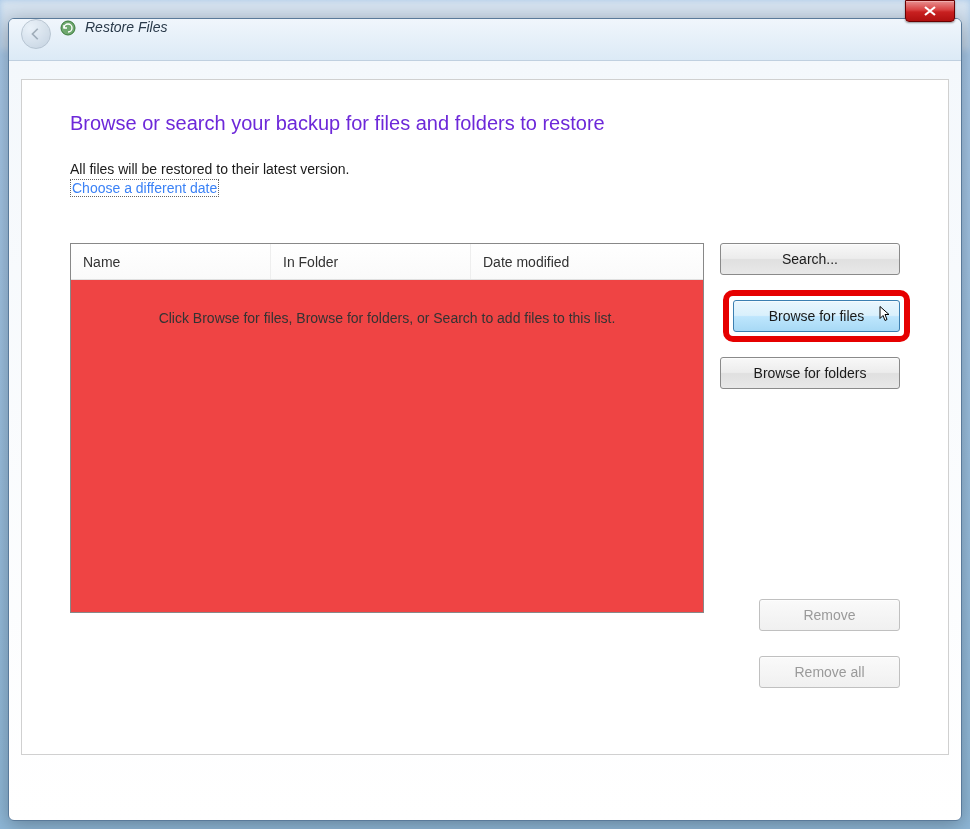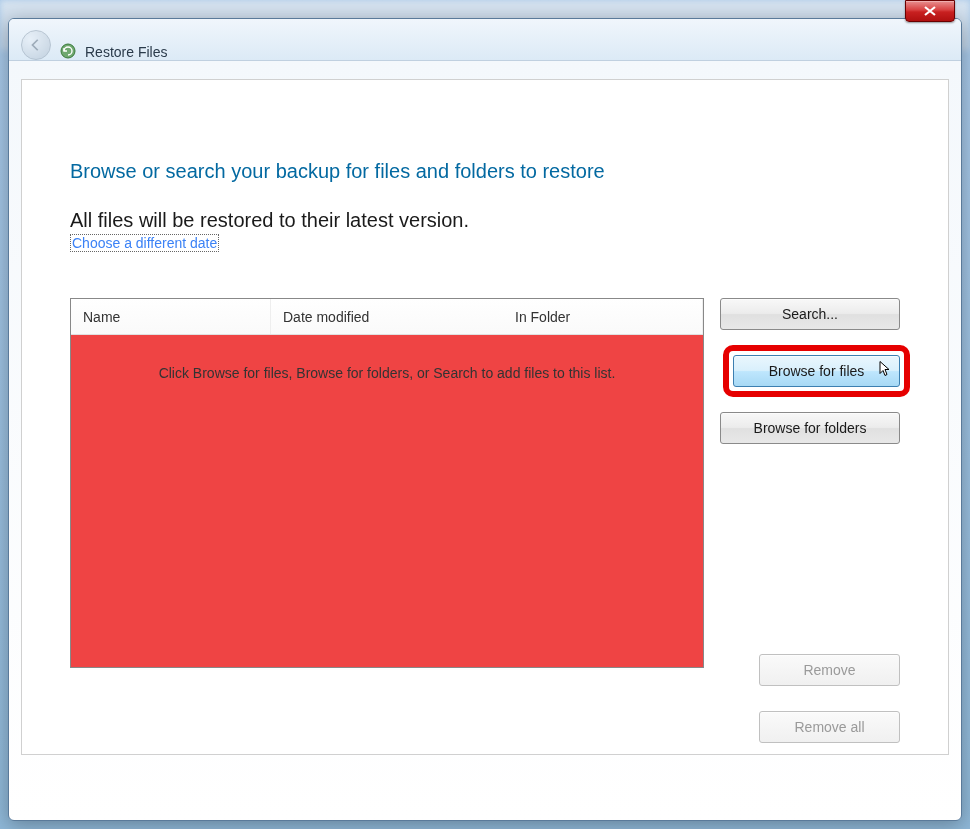--- a/index.html
+++ b/index.html
@@ -56,25 +56,26 @@
       bottom: 8px;
       background: linear-gradient(to bottom, #e8f0f8 0px, #dae8f4 40px, #f4f8fc 41px, #ffffff 100%);
       border: 1px solid #5a7a9a;
       border-radius: 6px;
       box-shadow: 0 4px 20px rgba(0,0,0,0.3);
       overflow: hidden;
     }
     .titlebar {
       height: 42px;
       display: flex;
-      align-items: flex-end;
+      align-items: flex-start;
       padding: 0 12px;
       gap: 8px;
       background: linear-gradient(to bottom, #f0f6fc, #dceaf6);
       border-bottom: 1px solid #c0d0e0;
+      font-style: italic;
     }
     .back-btn {
       width: 30px;
       height: 30px;
       border-radius: 50%;
       background: radial-gradient(circle at 30% 30%, #e8f0f8, #b0c0d0);
       border: 1px solid #98a8b8;
       display: flex;
       align-items: center;
       justify-content: center;
@@ -99,27 +100,26 @@
       top: 60px;
       left: 12px;
       right: 12px;
       bottom: 65px;
       background: #ffffff;
       border: 1px solid #d0d0d0;
       padding: 32px 48px;
     }
     .heading {
       font-size: 20px;
-      color: #0369a1;
+      color: #6d28d9;
       font-weight: 400;
       margin-bottom: 26px;
-      margin-top: 48px;
     }
     .subtext {
-      font-size: 20px;
+      font-size: 14px;
       color: #1a1a1a;
       margin-bottom: 2px;
     }
     .link {
       font-size: 14px;
       color: #3b82f6;
       text-decoration: none;
       border: 1px dotted #666;
       padding: 0 1px;
       display: inline-block;
@@ -269,22 +269,22 @@
 
   <div class="content-area">
     <h1 class="heading">Browse or search your backup for files and folders to restore</h1>
     <div class="subtext">All files will be restored to their latest version.</div>
     <a class="link">Choose a different date</a>
 
     <div class="main-row">
       <div class="list-panel">
         <div class="list-header">
           <div class="col col-name">Name</div>
+          <div class="col col-folder">In Folder</div>
           <div class="col col-date">Date modified</div>
-          <div class="col col-folder">In Folder</div>
         </div>
         <div class="list-body">Click Browse for files, Browse for folders, or Search to add files to this list.</div>
       </div>
 
       <div class="btn-col">
         <button class="btn">Search...</button>
 
         <div class="browse-wrap">
           <button class="btn highlighted" style="width:100%;position:relative;">
             <span>Browse for files</span>

